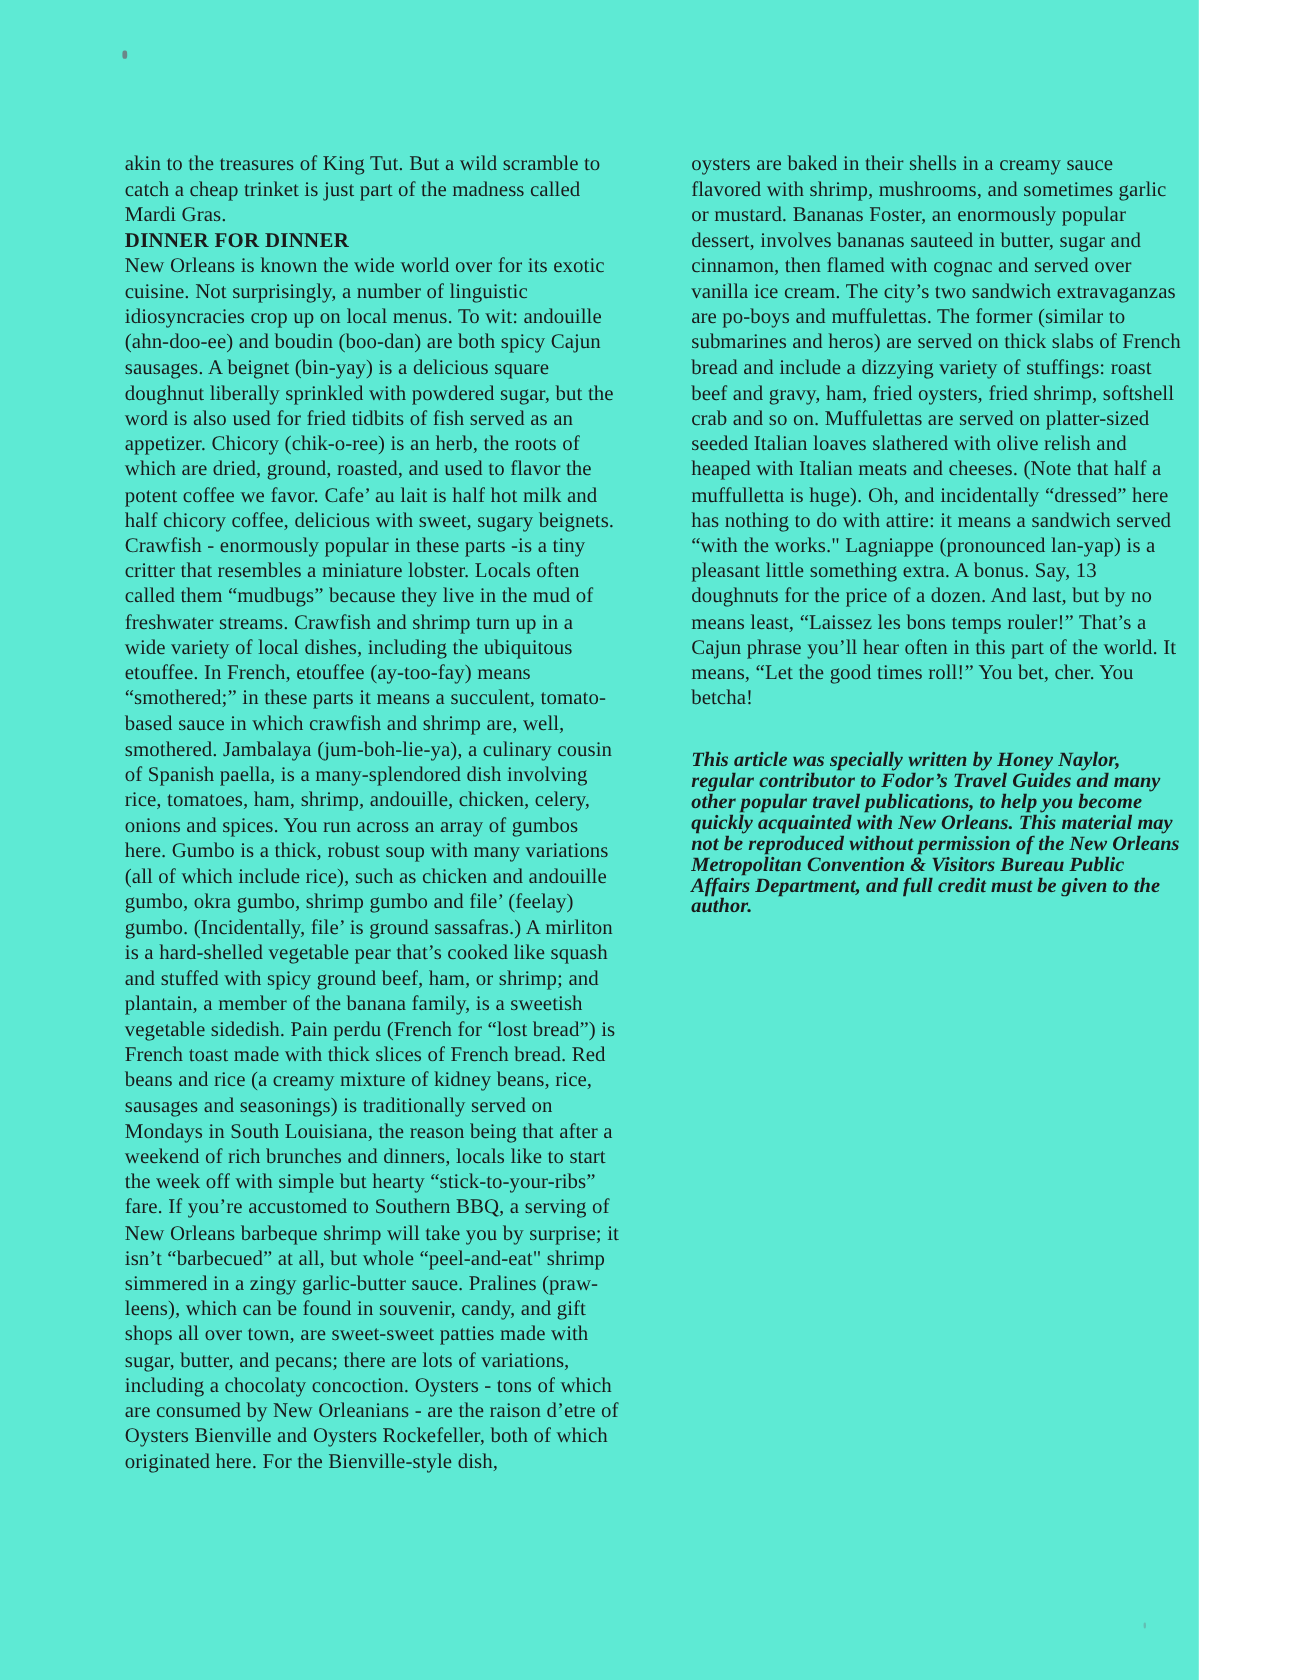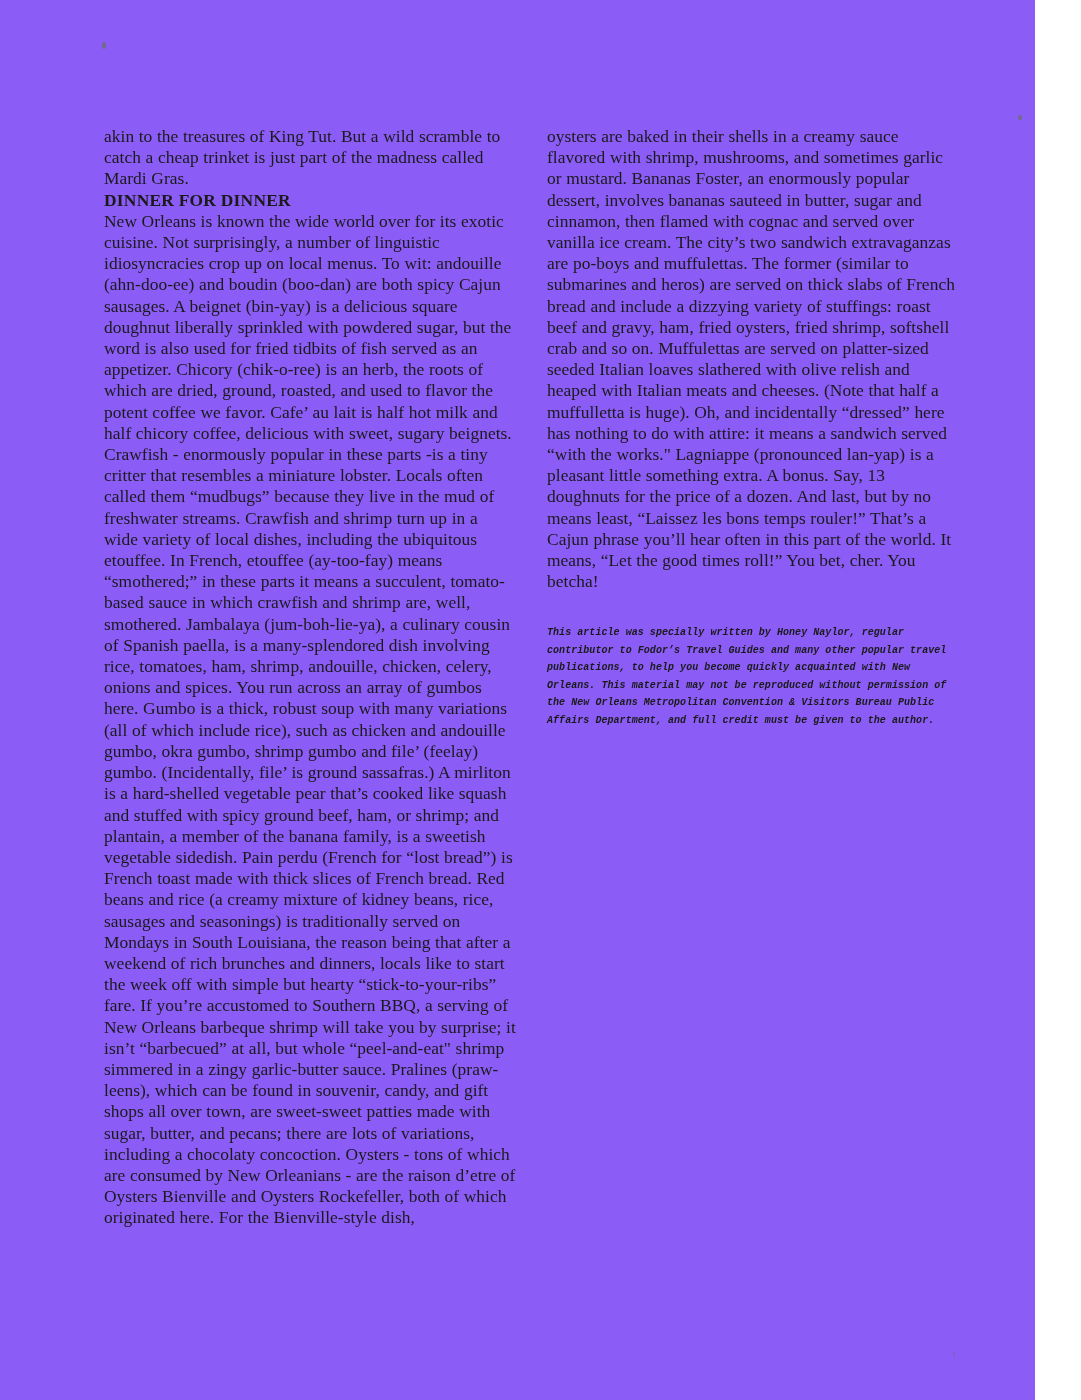--- a/index.html
+++ b/index.html
@@ -6,42 +6,41 @@
   html, body {
     margin: 0;
     padding: 0;
     background: #ffffff;
   }
 
   .page {
     position: relative;
     width: 999px;
     height: 1400px;
-    background: #8b5cf6;
+    background: #5eead4;
     overflow: hidden;
     font-family: "Liberation Serif", "DejaVu Serif", serif;
     color: #1a1a1a;
-    padding-left: 36px;
     -webkit-font-smoothing: antialiased;
   }
 
   
 
   .column {
     position: absolute;
     top: 126px;
   }
 
   .column-left {
     left: 104px;
     width: 412px;
   }
 
   .column-right {
-    left: 547px;
+    left: 576px;
     width: 412px;
   }
 
   .body-text {
     font-size: 17.4px;
     line-height: 21.2px;
     text-align: left;
     margin: 0;
     letter-spacing: 0.05px;
     word-spacing: 0.2px;
@@ -57,27 +56,26 @@
     line-height: 21.2px;
     font-weight: bold;
     margin: 0;
     letter-spacing: 0.25px;
   }
 
   
 
   .credit-block {
     margin-top: 32px;
-    font-size: 10px;
+    font-size: 17px;
     line-height: 17.4px;
     font-style: italic;
     font-weight: bold;
     letter-spacing: 0.05px;
     color: #1a1a1a;
-    font-family: Liberation Mono, monospace;
   }
 
   
 
   .speck {
     position: absolute;
     background: #6e6e76;
     border-radius: 40%;
     opacity: 0.8;
   }

